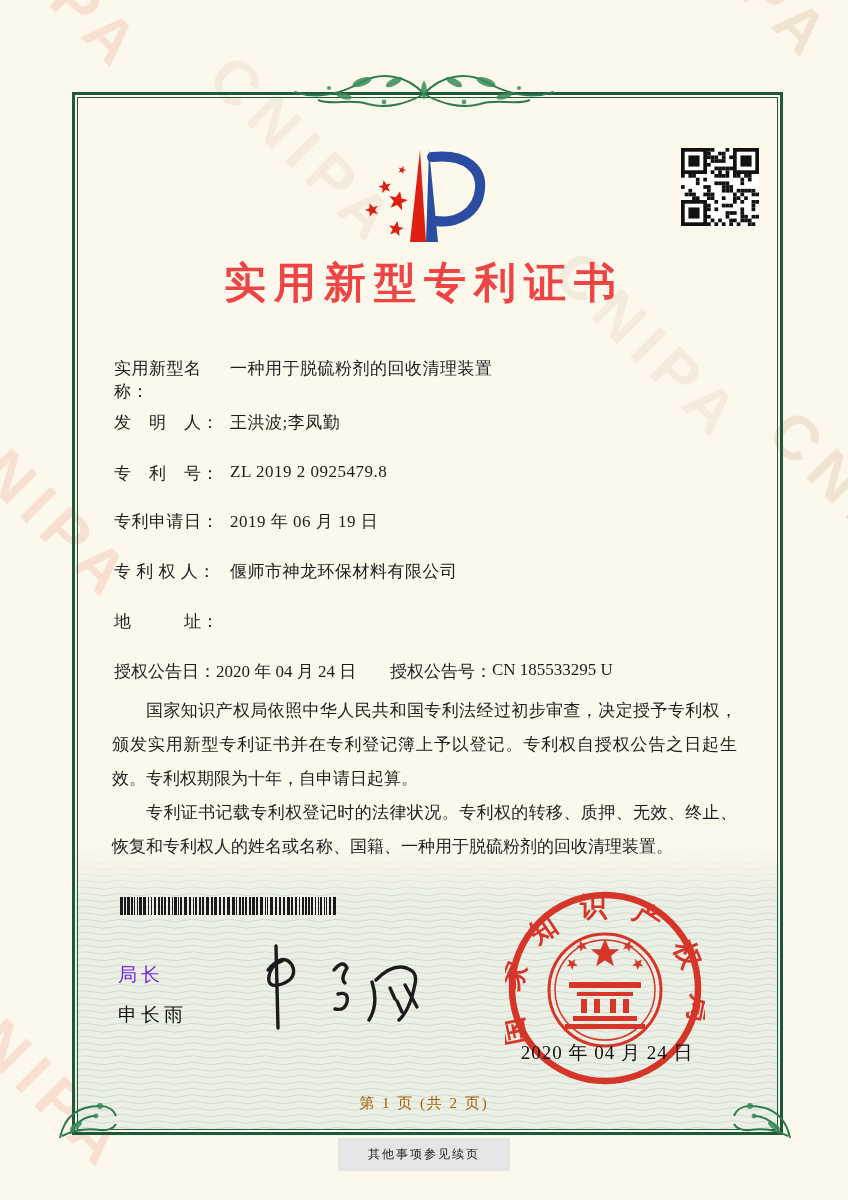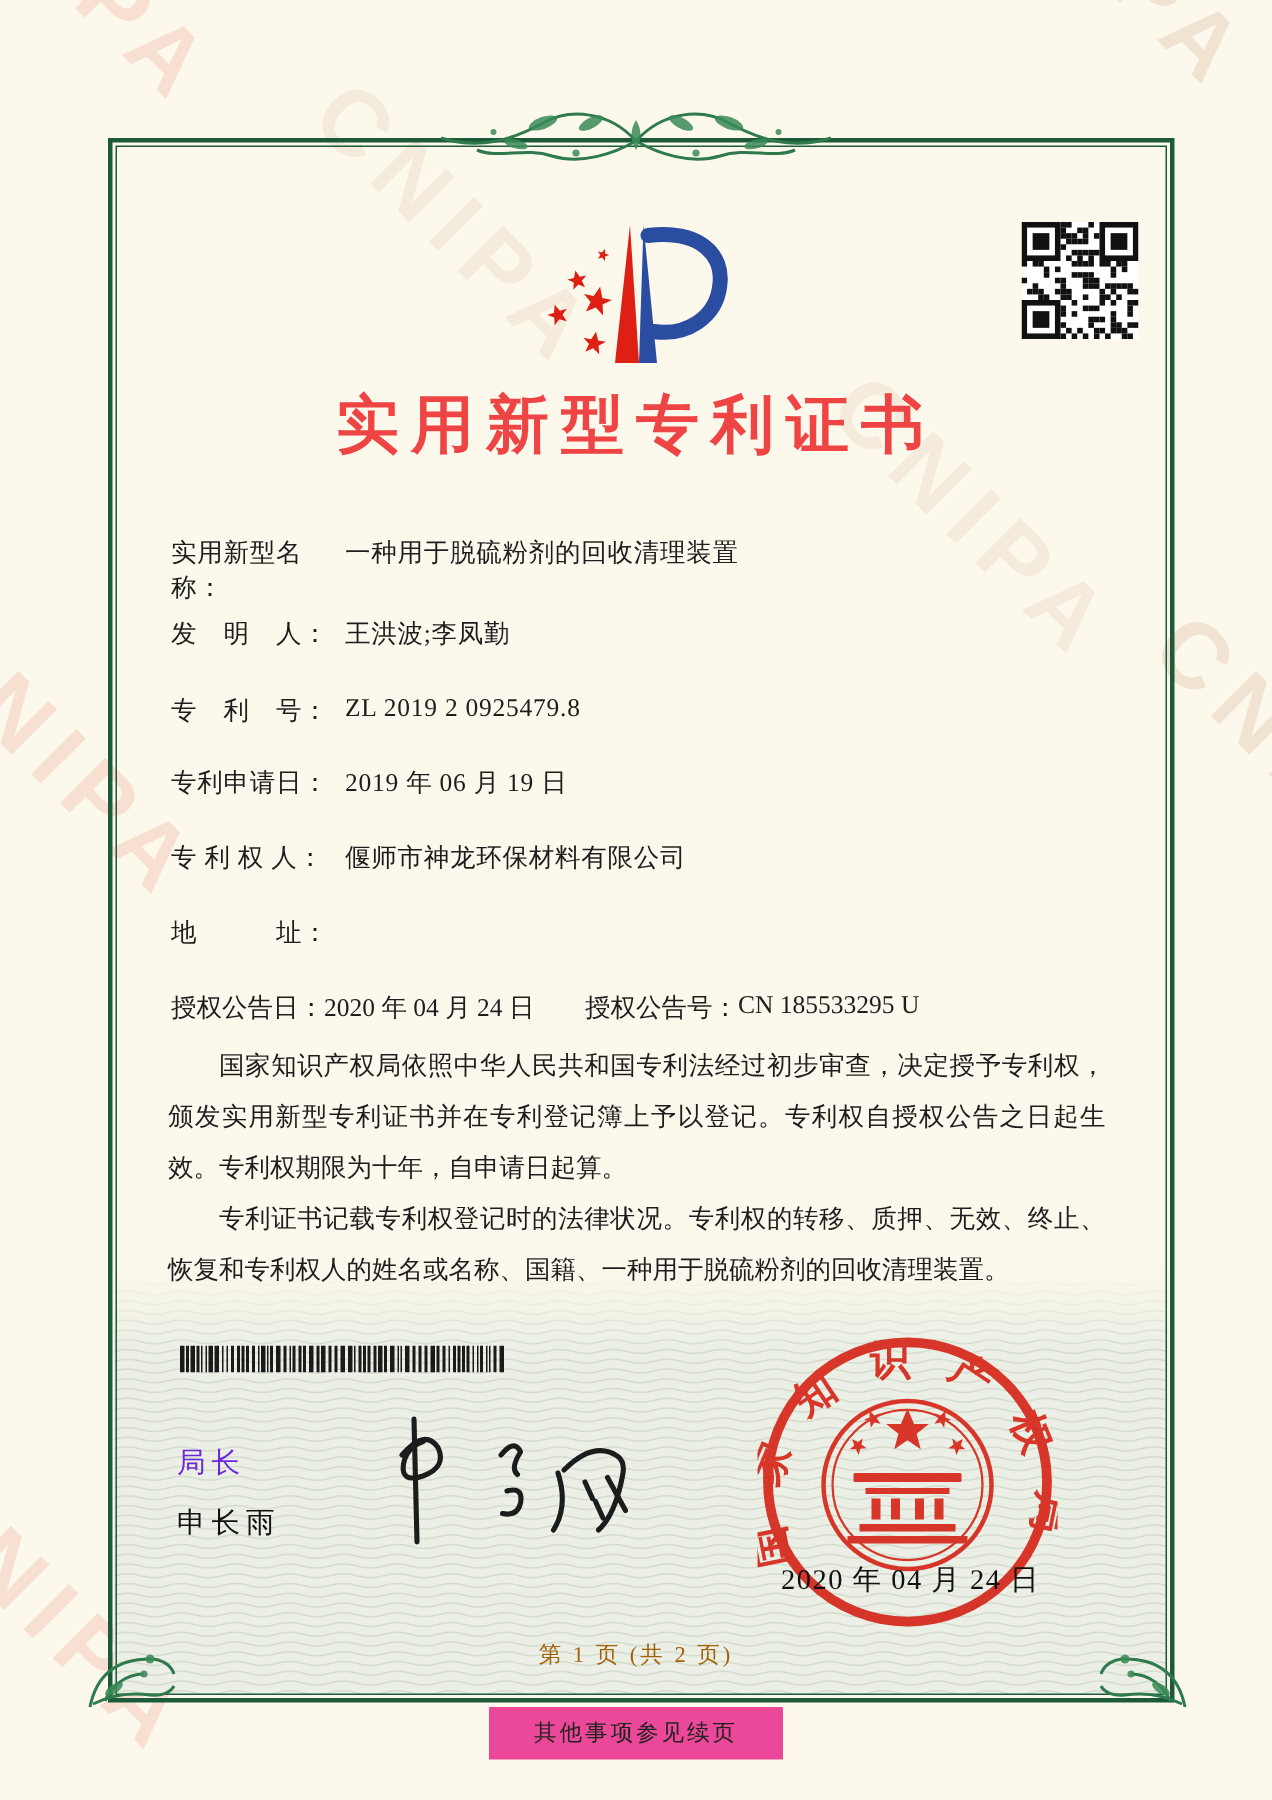--- a/index.html
+++ b/index.html
@@ -49,22 +49,22 @@
   .signature{position:absolute;left:238px;top:938px;z-index:5;}
 
   .seal{position:absolute;left:505px;top:888px;z-index:5;}
   .seal-date{position:absolute;left:513px;top:1040px;width:188px;text-align:center;
              font-size:19px;color:#111;letter-spacing:1px;z-index:6;}
 
   .page-no{position:absolute;left:0;top:1094px;width:848px;text-align:center;
            font-size:15px;color:#a16207;letter-spacing:2px;z-index:5;}
 
   .cont-note{position:absolute;left:0;top:1138px;width:848px;text-align:center;z-index:5;}
-  .cont-note span{display:inline-block;background:#ec4899;padding:8px 30px;
-                  font-size:15px;color:#222;letter-spacing:2px;}
+  .cont-note span{display:inline-block;background:#e5e5e5;padding:8px 30px;
+                  font-size:12px;color:#222;letter-spacing:2px;}
 
   .ornament-top{position:absolute;left:284px;top:70px;z-index:4;}
   .orn-corner{position:absolute;z-index:4;}
 </style>
 </head>
 <body>
 
 <div class="page">
 
   <svg width="0" height="0" style="position:absolute" aria-hidden="true">

